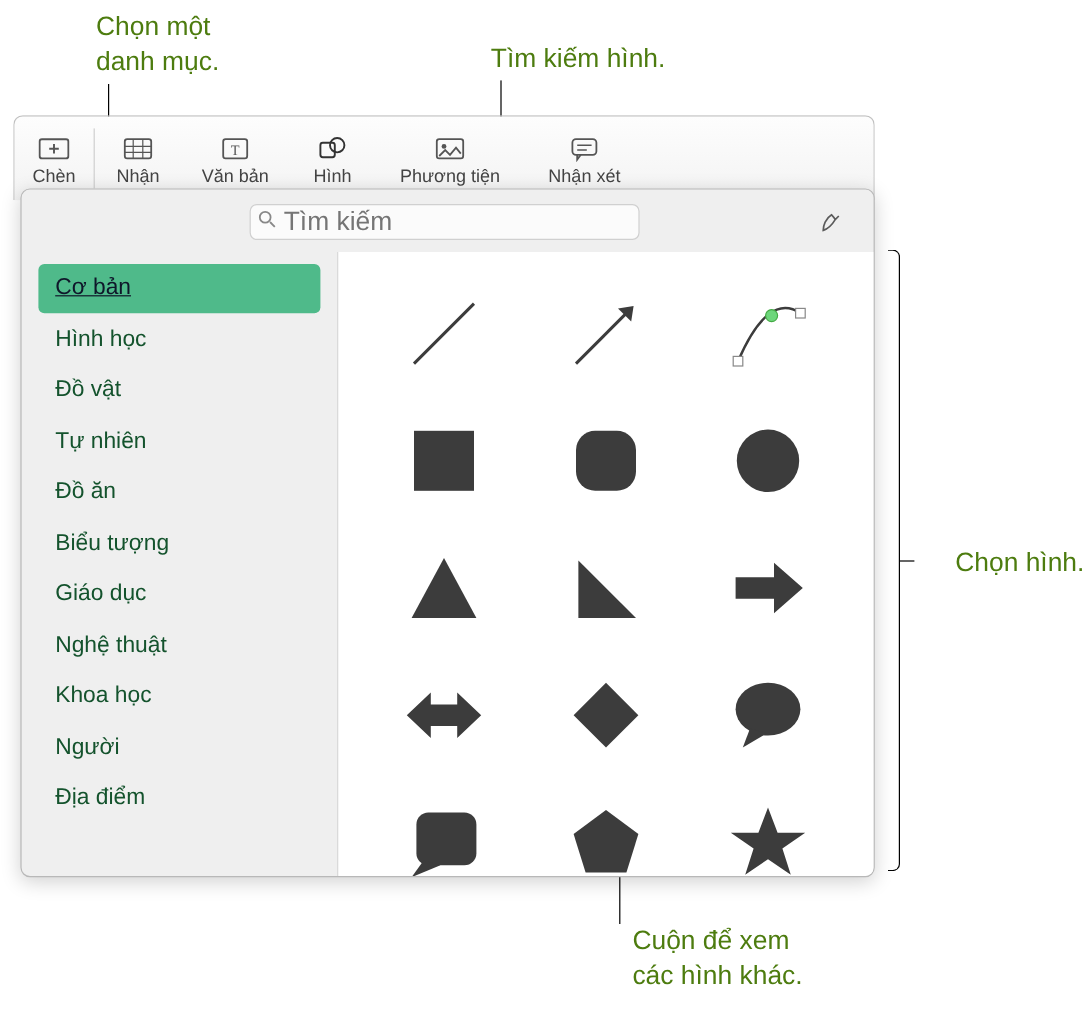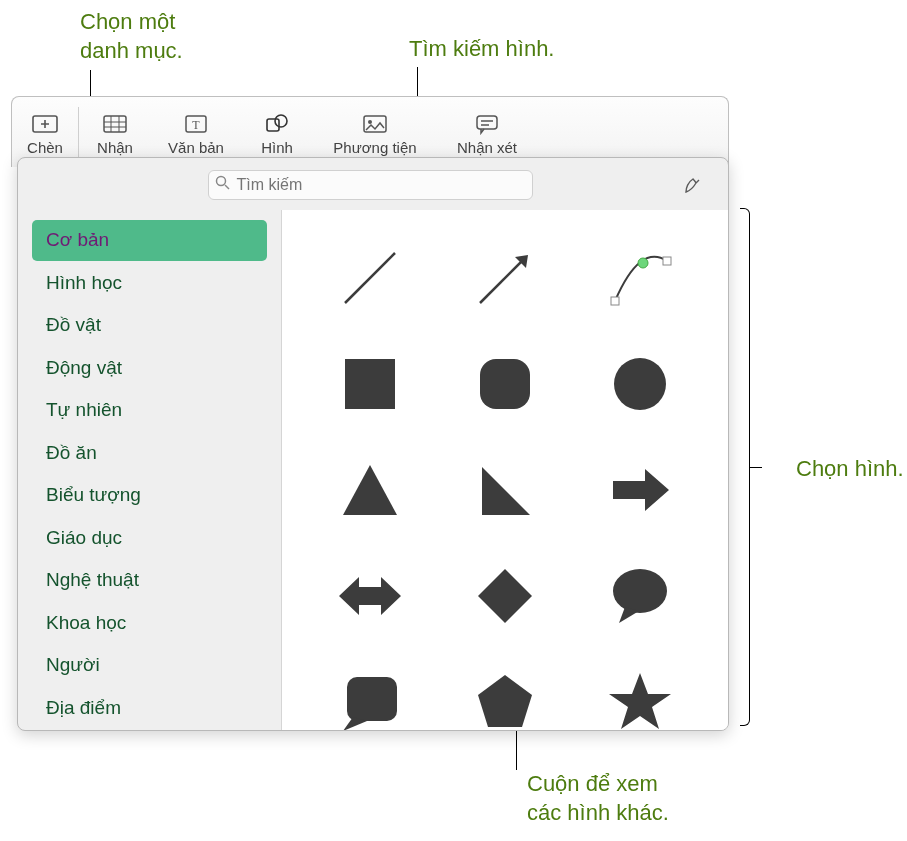--- a/index.html
+++ b/index.html
@@ -73,21 +73,21 @@
     border: 1px solid #d0d0d0;
     border-radius: 6px;
     display: flex;
     align-items: center;
     font-size: 17px;
     color: #9a9a9a;
   }
   .search-bar .sicon { width: 30px; text-align: center; color:#888;}
   .search-bar input {
     border: none; outline: none; background: transparent;
-    font-size: 16px; color: #444; width: 100%;
+    font-size: 22px; color: #444; width: 100%;
   }
   .pen-btn {
     position: absolute;
     right: 18px; top: 12px;
     width: 34px; height: 30px;
     display:flex; align-items:center; justify-content:center;
     color:#5b5b5b;
   }
   .panel-body {
     position: absolute;
@@ -103,21 +103,22 @@
   .cat {
     padding: 6px 14px;
     border-radius: 5px;
     font-size: 19px;
     color: #14532d;
     margin: 2px 0;
     line-height: 1.5;
   }
   .cat.selected {
     background: #4fba8a;
-    color: #701a75;
+    color: #0f172a;
+    text-decoration: underline;
   }
   .shapes-grid {
     flex: 1;
     background: #fff;
     padding: 18px 30px;
     display: grid;
     grid-template-columns: repeat(3, 1fr);
     grid-auto-rows: 100px;
     gap: 6px 18px;
     align-items: center;
@@ -223,21 +224,20 @@
     <svg width="22" height="22" viewBox="0 0 22 22">
         <path d="M4 18c0-4 2-10 7-13 2 2 3 4 3 4-3 5-7 8-10 9z M14 9l3-3" fill="none" stroke="currentColor" stroke-width="1.4"></path>
       </svg>
   </div>
 
   <div class="panel-body">
     <div class="sidebar" id="sidebar">
         <div class="cat selected">Cơ bản</div>
         <div class="cat">Hình học</div>
         <div class="cat">Đồ vật</div>
-        <div class="cat">Động vật</div>
         <div class="cat">Tự nhiên</div>
         <div class="cat">Đồ ăn</div>
         <div class="cat">Biểu tượng</div>
         <div class="cat">Giáo dục</div>
         <div class="cat">Nghệ thuật</div>
         <div class="cat">Khoa học</div>
         <div class="cat">Người</div>
         <div class="cat">Địa điểm</div>
       </div>
     <div class="shapes-grid" id="shapes-grid">

